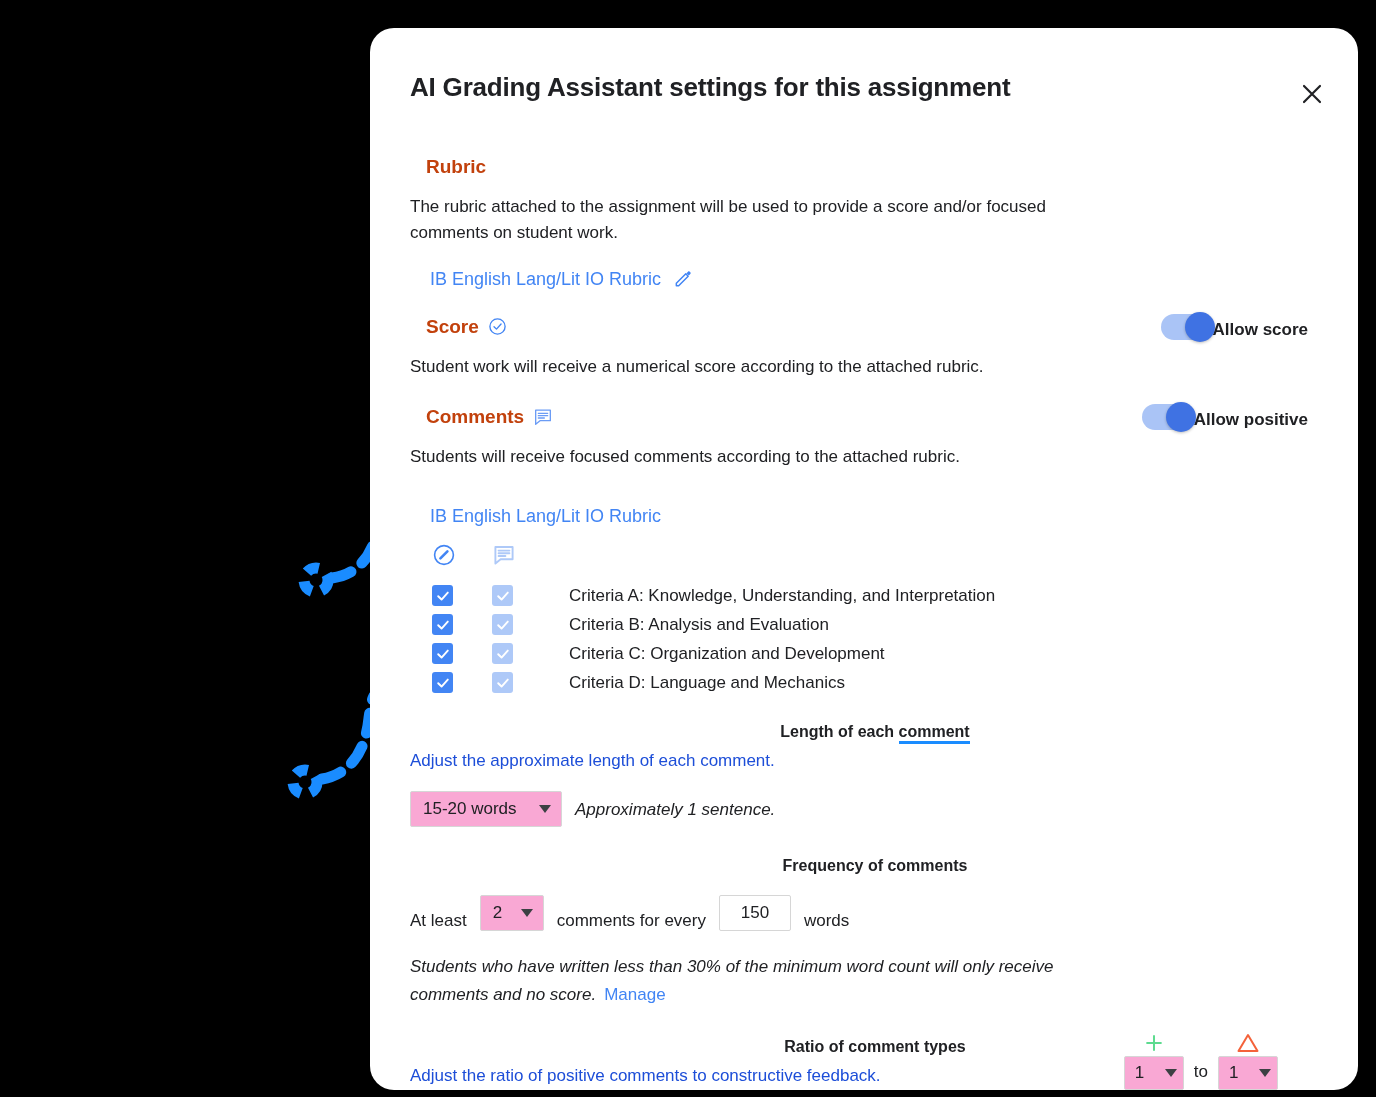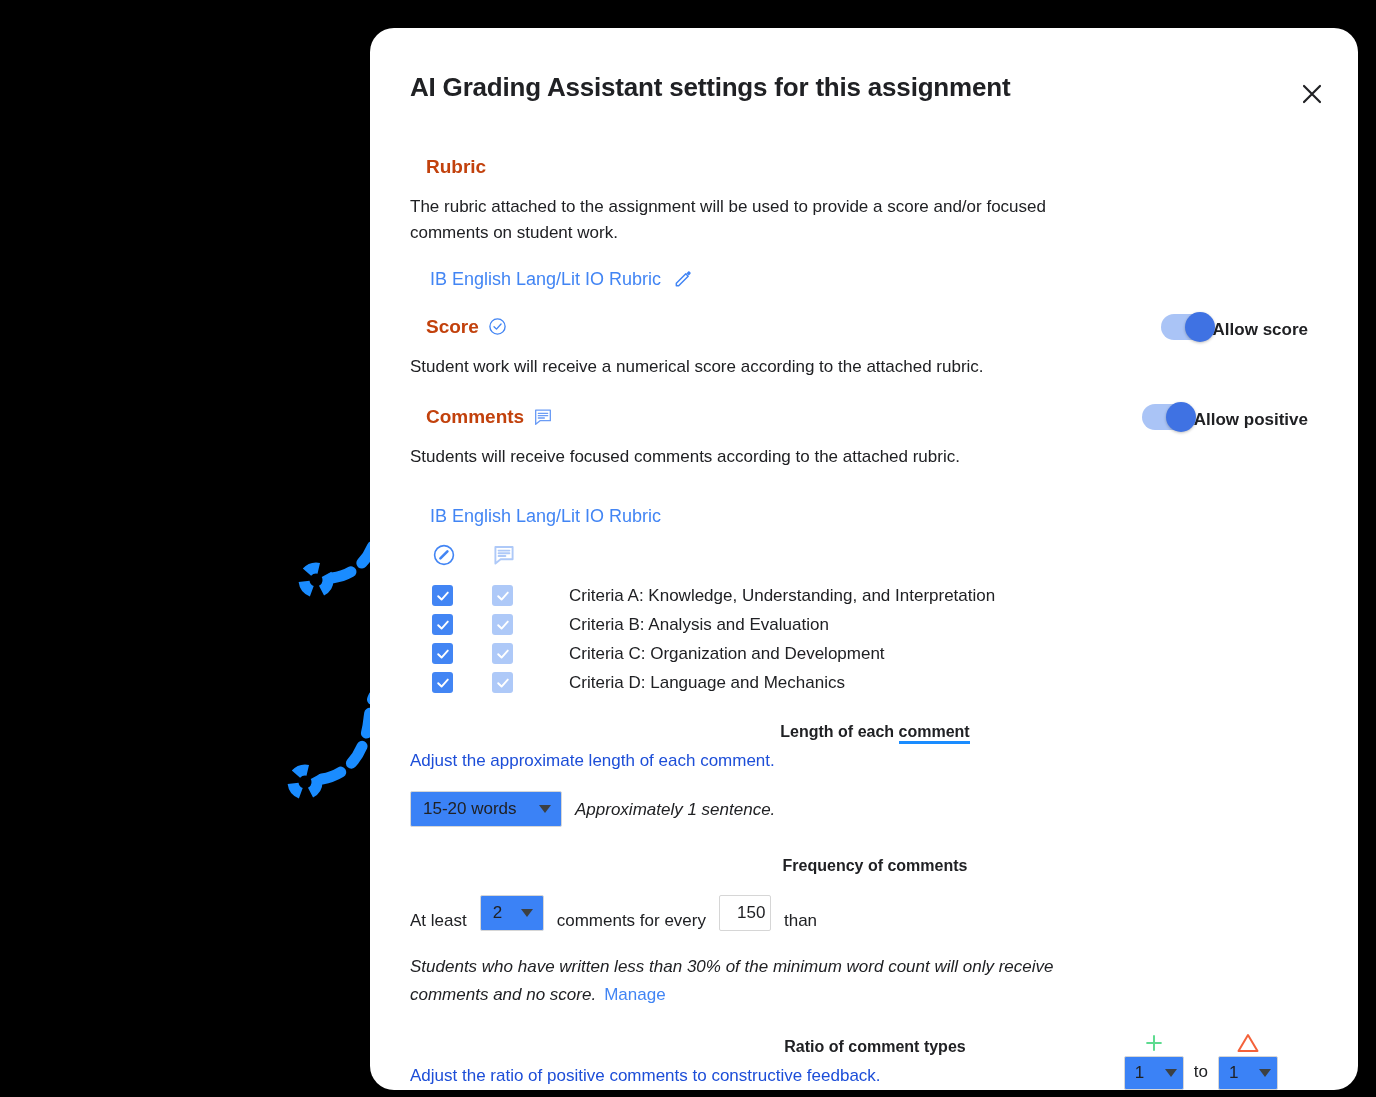--- a/index.html
+++ b/index.html
@@ -201,21 +201,21 @@
     color: #1d4ed8;
     margin: 7px 0 0 0;
   }
 
   .select {
     display: inline-flex;
     align-items: center;
     justify-content: space-between;
     gap: 12px;
     border: 1px solid #d6d6d6;
-    background: #3b82f6;
+    background: #f9a8d4;
     border-radius: 2px;
     padding: 7px 10px 7px 12px;
     font-size: 17px;
     color: #202124;
     cursor: pointer;
     font-family: "Liberation Sans", sans-serif;
     box-sizing: border-box;
   }
   .caret {
     width: 0; height: 0;
@@ -244,21 +244,21 @@
     font-style: normal;
     text-decoration: none;
     cursor: pointer;
     margin-left: 8px;
   }
 
   .freq-num {
     border: 1px solid #d6d6d6;
     background: #fff;
     border-radius: 2px;
-    width: 52px;
+    width: 72px;
     padding: 7px 17px;
     text-align: center;
     font-size: 17px;
     color: #202124;
     font-family: "Liberation Sans", sans-serif;
     box-sizing: border-box;
   }
   .plain-text { font-size: 17px; color: #202124; margin-top: 15px; }
 
   
@@ -471,21 +471,21 @@
     <div style="margin-top:30px;">
       <div class="heading-lg">Frequency of comments</div>
       <div class="row-inline">
         <span class="plain-text">At least</span>
         <div class="select" style="width:64px;">
           <span>2</span>
           <span class="caret"></span>
         </div>
         <span class="plain-text">comments for every</span>
         <div class="freq-num">150</div>
-        <span class="plain-text">than</span>
+        <span class="plain-text">words</span>
       </div>
       <p class="italic-note"><span>Students who have written less than 30% of the minimum word count will only receive comments and no score.</span><a class="note-link">Manage</a></p>
     </div>
 
     <div class="ratio-block">
       <div class="heading-lg">Ratio of comment types</div>
       <p class="sub-desc">Adjust the ratio of positive comments to constructive feedback.</p>
 
       <div class="ratio-controls">
         <div class="ratio-col">

